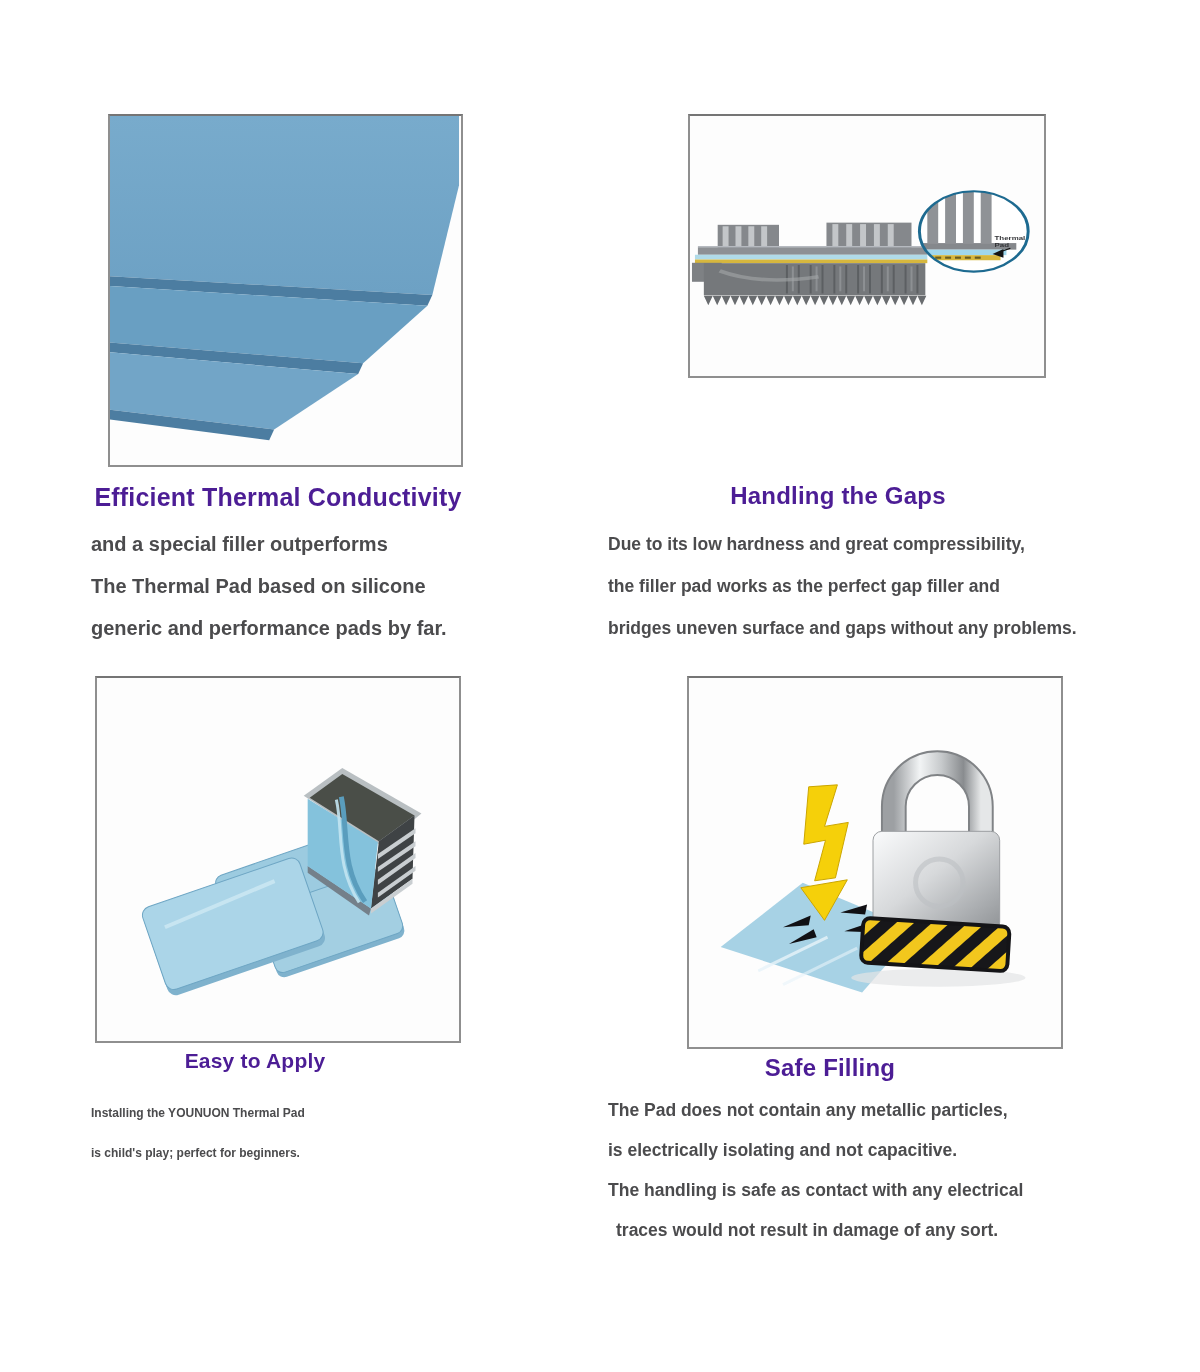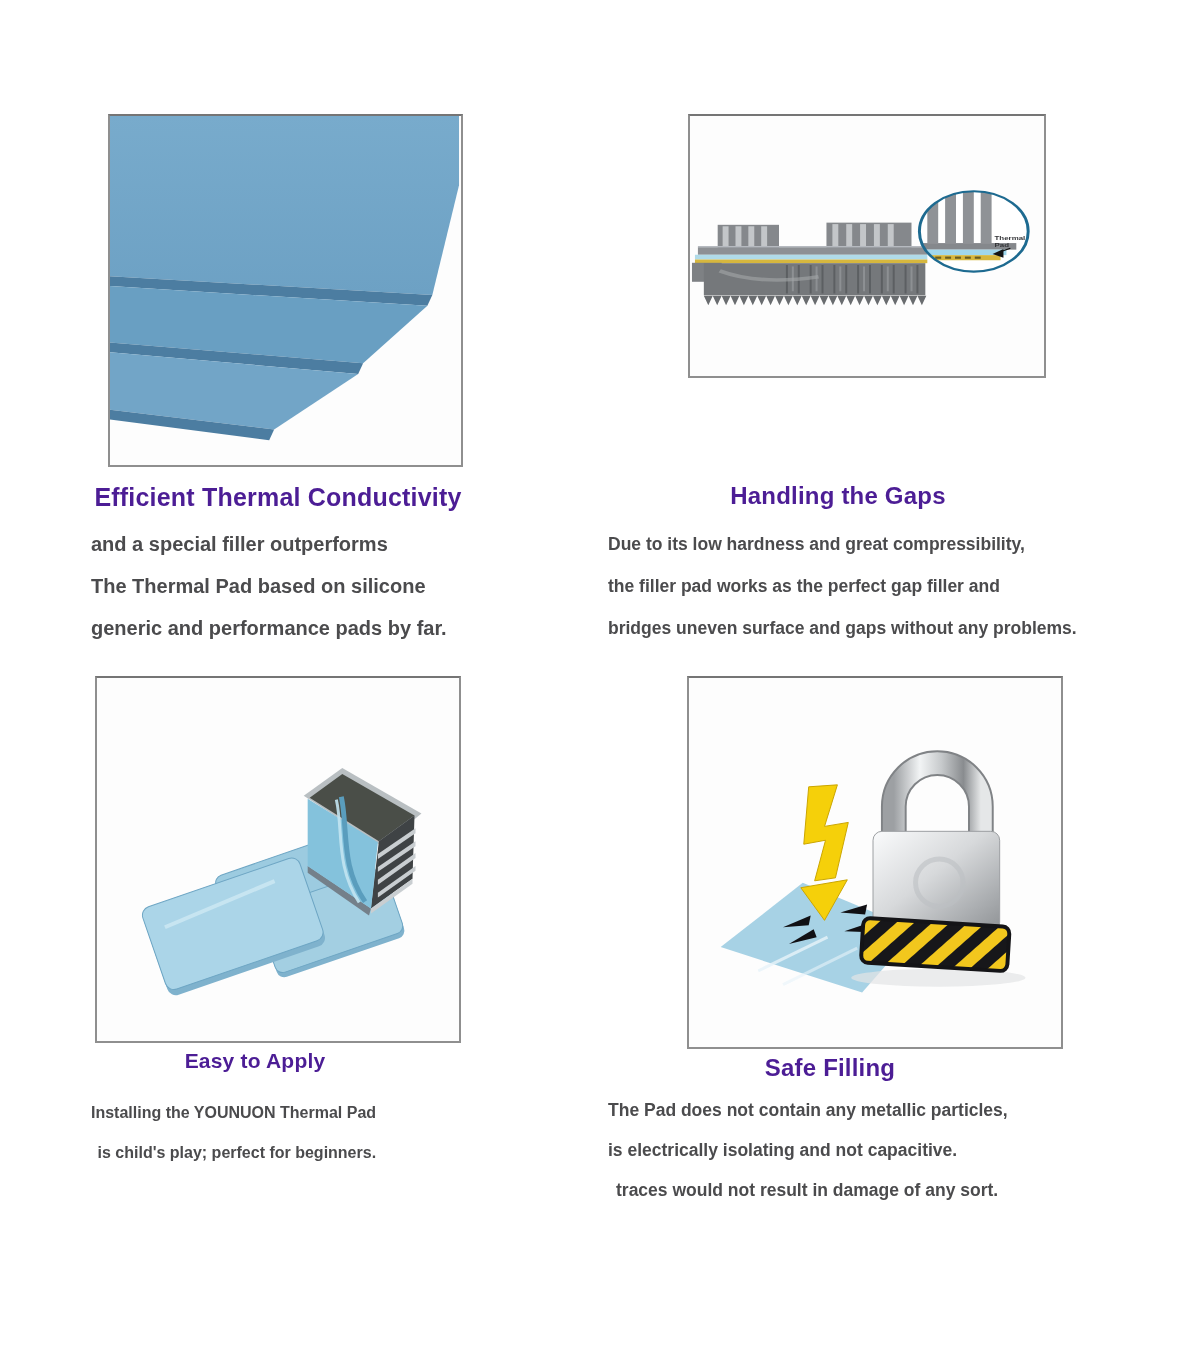--- a/index.html
+++ b/index.html
@@ -25,21 +25,21 @@
   #title-2{left:608px;top:482px;width:460px;font-size:24px;}
   #title-3{left:65px;top:1049px;width:380px;font-size:21px;}
   #title-4{left:600px;top:1054px;width:460px;font-size:24px;}
 
   .bodytext{position:absolute;font-weight:700;color:#4b4b4d;white-space:nowrap;}
   .bodytext .line{display:block;}
   #body-1{left:91px;top:523px;font-size:20px;}
   #body-1 .line{line-height:42px;height:42px;}
   #body-2{left:608px;top:523px;font-size:17.5px;}
   #body-2 .line{line-height:42px;height:42px;}
-  #body-3{left:91px;top:1093px;font-size:16px;text-align:right;}
+  #body-3{left:91px;top:1093px;font-size:12px;}
   #body-3 .line{line-height:40px;height:40px;}
   #body-4{left:608px;top:1090px;font-size:17.5px;}
   #body-4 .line{line-height:40px;height:40px;}
   #body-4 .line.indent{padding-left:8px;}
 </style>
 </head>
 <body>
 
 <div class="canvas">
 
@@ -232,16 +232,17 @@
         <g transform="rotate(3.5 249 268)">
           <rect x="175" y="247" width="148" height="45" rx="7" fill="url(#hazard)" stroke="#141417" stroke-width="4"></rect>
         </g>
       </g>
     </svg>
   </div>
   <div class="title" id="title-4">Safe Filling</div>
   <div class="bodytext" id="body-4">
     <span class="line">The Pad does not contain any metallic particles,</span>
     <span class="line">is electrically isolating and not capacitive.</span>
+    <span class="line">The handling is safe as contact with any electrical</span>
     <span class="line indent">traces would not result in damage of any sort.</span>
   </div>
 
 </div>
 
 </body></html>

